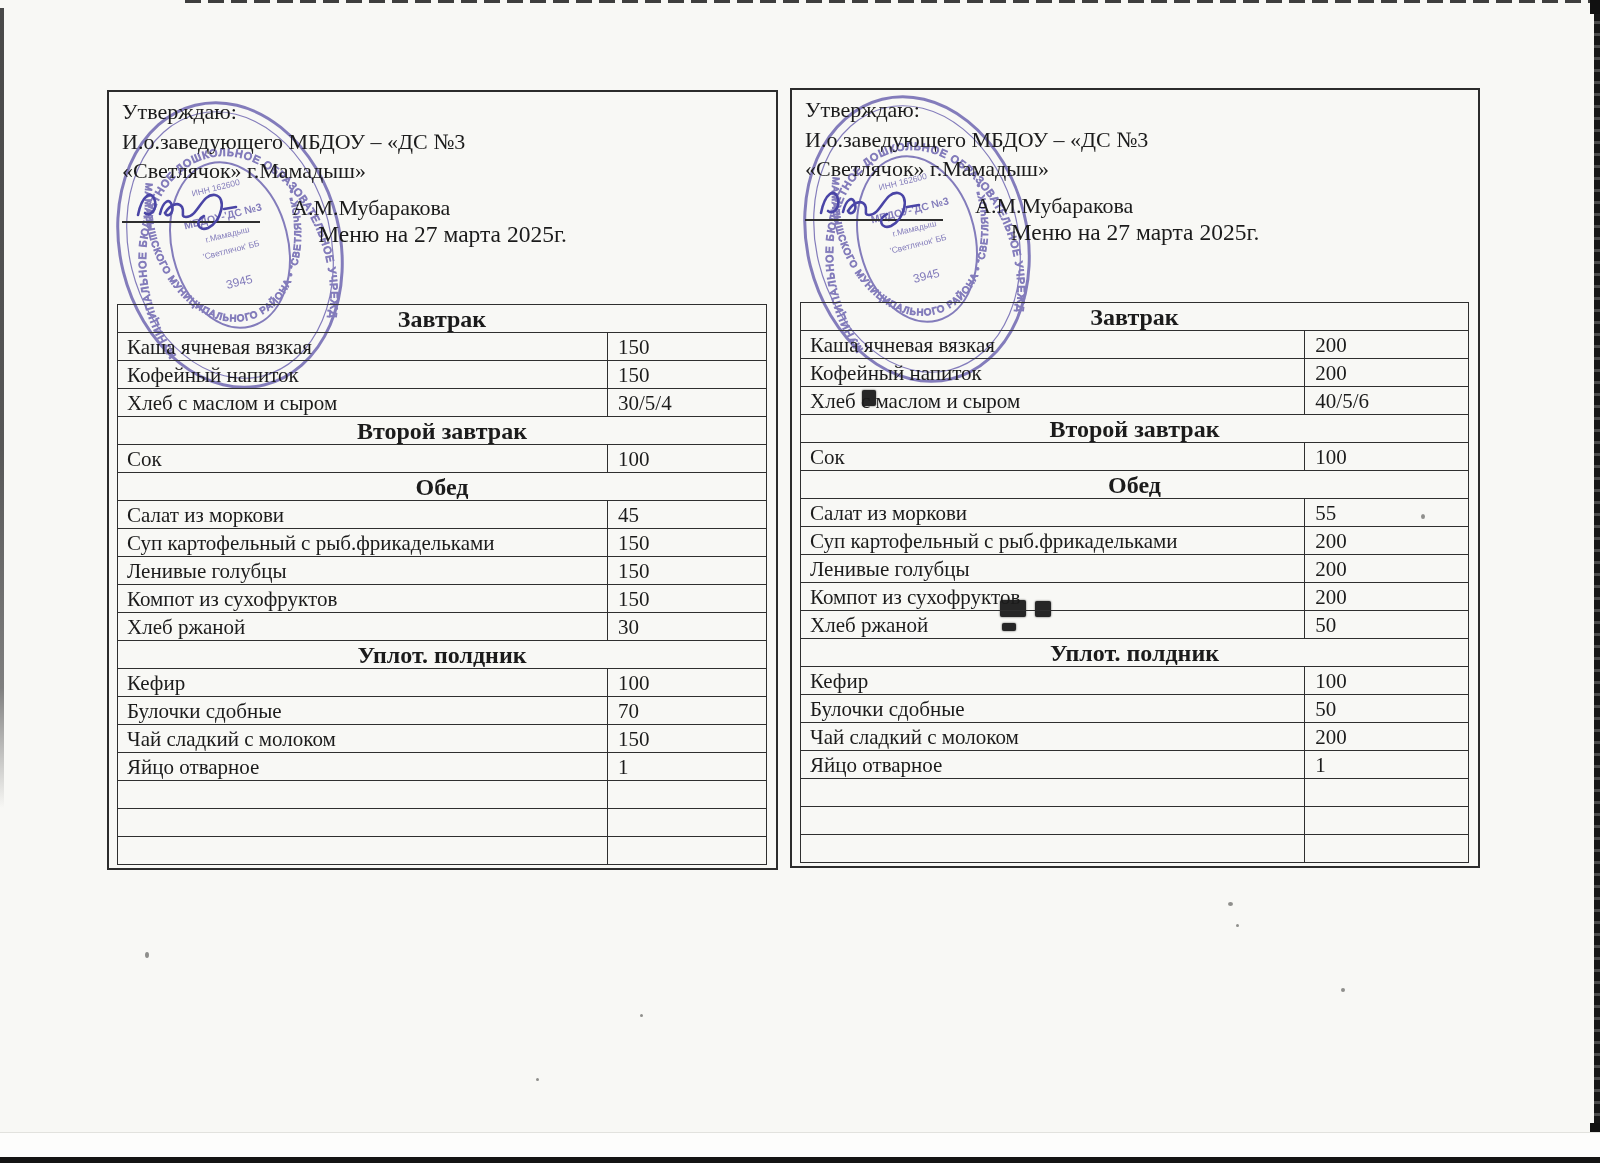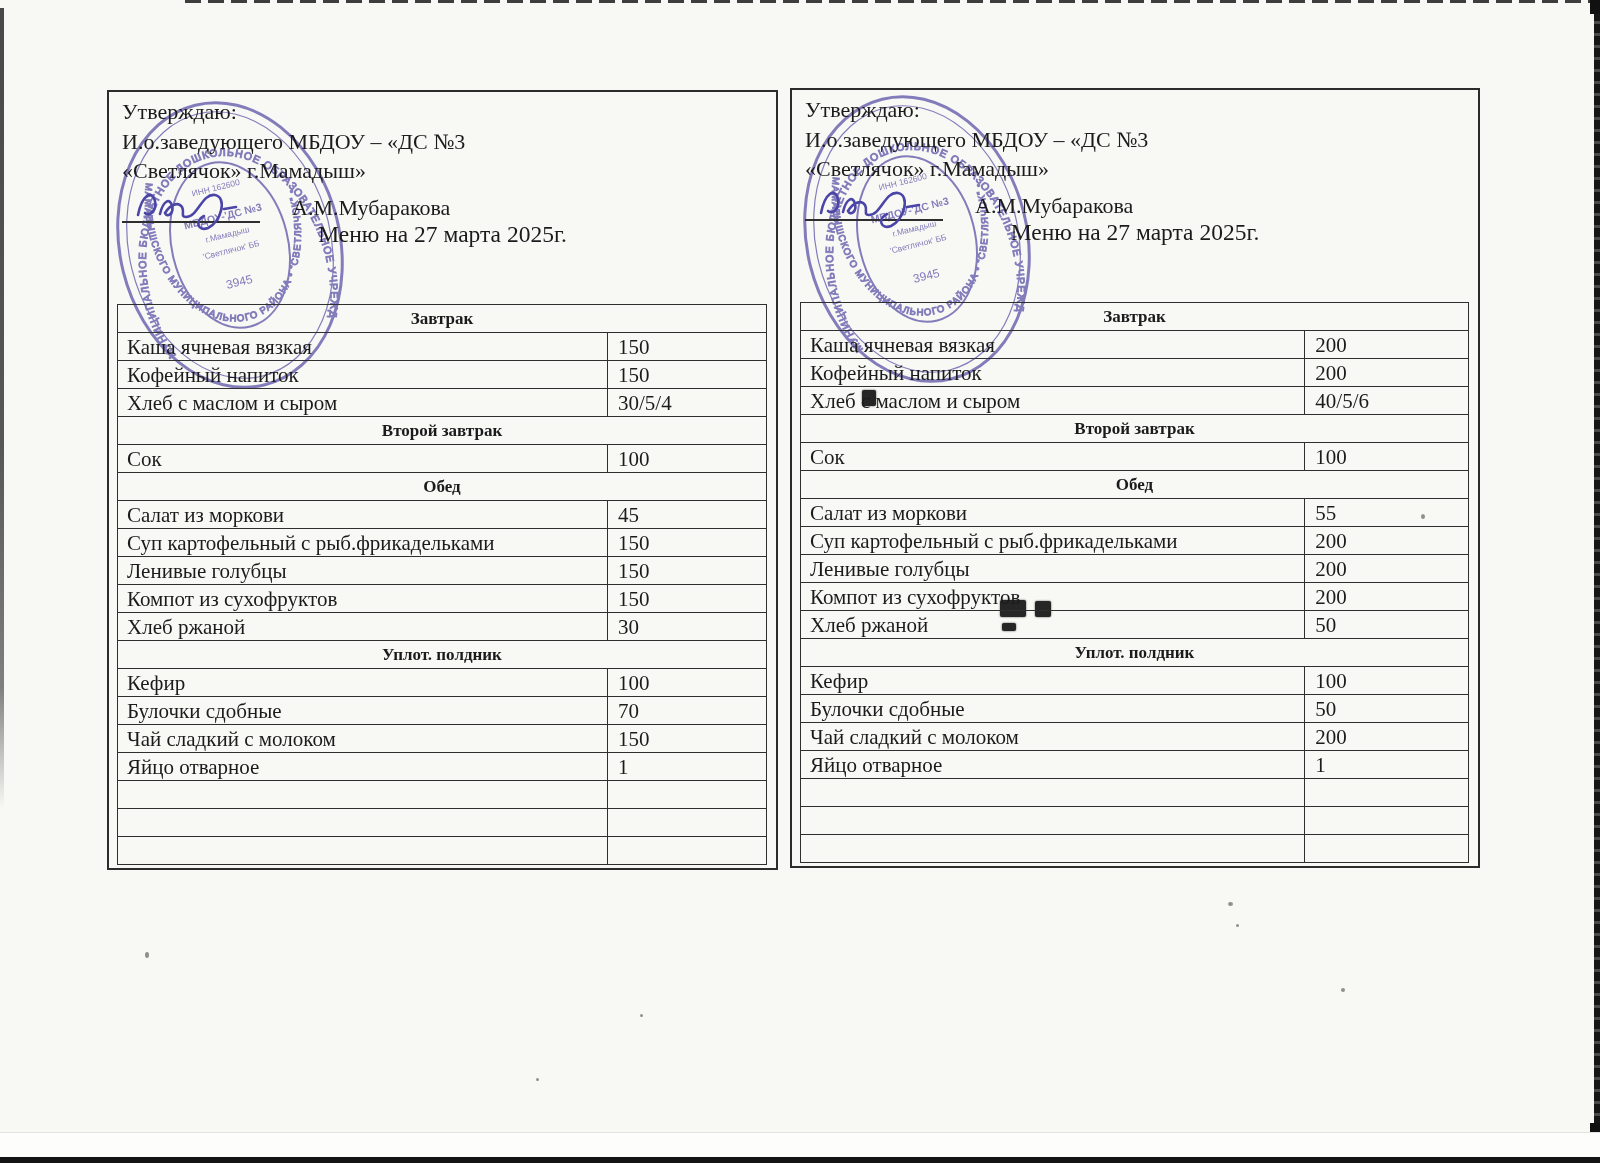--- a/index.html
+++ b/index.html
@@ -39,21 +39,21 @@
   .menusub{font-weight:bold;font-size:22px;line-height:29px;}
 
   table.menu{position:absolute;left:8px;top:212px;width:calc(100% - 17px);
     border-collapse:collapse;table-layout:fixed;}
   table.menu col.c1{width:75.5%;}
   table.menu col.c2{width:24.5%;}
   table.menu td{border:1.5px solid #2f2f2f;height:27px;padding:0;
     font-size:21px;line-height:22px;overflow:hidden;white-space:nowrap;}
   table.menu td.item{padding-left:9px;}
   table.menu td.qty{padding-left:10px;}
-  table.menu tr.section td{font-weight:bold;text-align:center;font-size:17px;}
+  table.menu tr.section td{font-weight:bold;text-align:center;font-size:24px;}
 
   
   .stamp{position:absolute;mix-blend-mode:multiply;opacity:.82;pointer-events:none;}
   .p0 .stamp{left:-22px;top:-10px;}
   .p1 .stamp{left:-18px;top:-14px;}
   .stamp text{fill:#6d64b6;font-family:"Liberation Sans","DejaVu Sans",sans-serif;}
 
   
   .smudge{position:absolute;background:#262626;border-radius:2px;box-shadow:0 0 2px #444;}
 </style>

